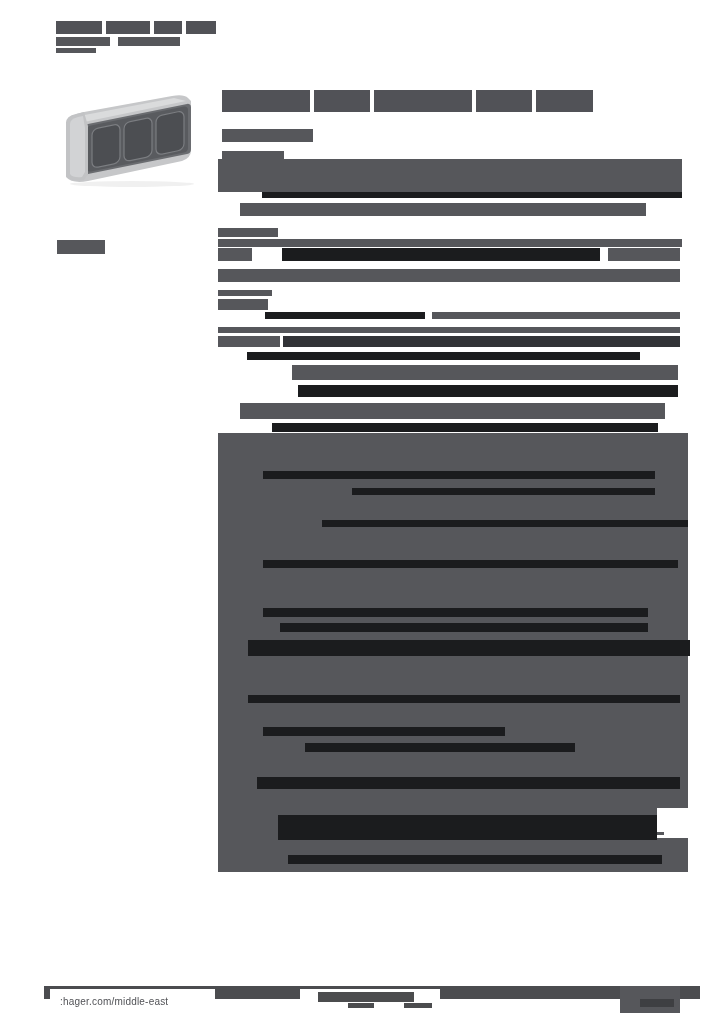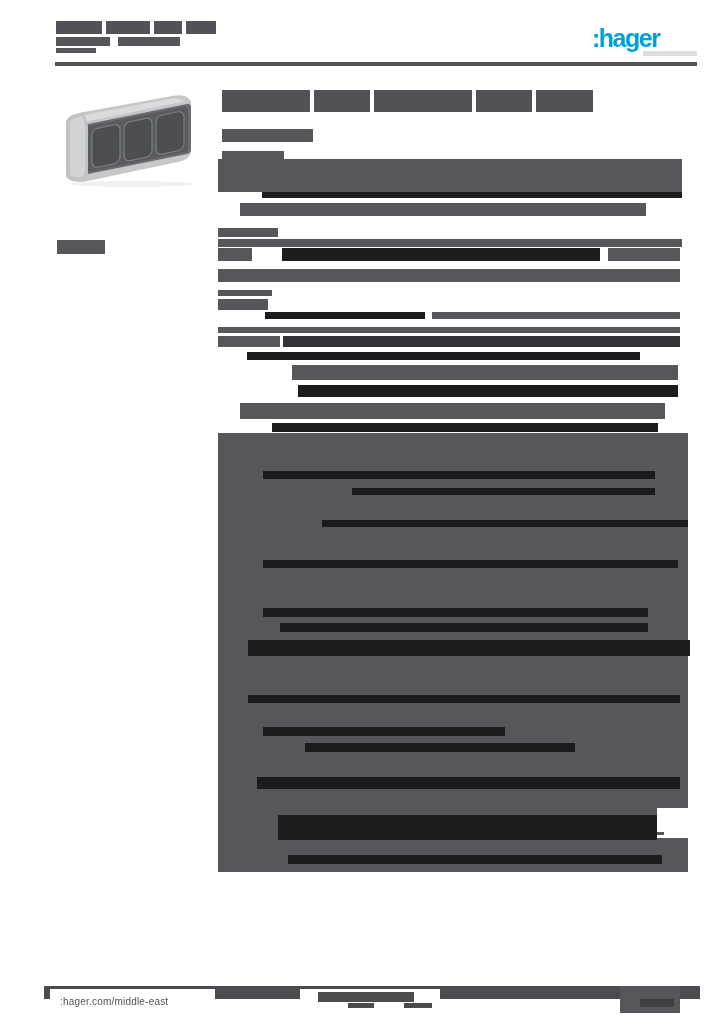--- a/index.html
+++ b/index.html
@@ -26,26 +26,20 @@
     font-size:10px;letter-spacing:0.2px;
   }
   .footer-right-box{position:absolute;left:620px;top:986px;width:60px;height:27px;}
   .footer-right-line{position:absolute;left:20px;top:13px;width:34px;height:8px;}
 </style>
 </head>
 <body>
 
 <div class="page">
 
-  <div class="abs" style="left:0;top:0;width:724px;height:80px;">
-    <div id="masthead"></div>
-    <div class="logo" style="color: rgb(0, 160, 221);">:hager</div>
-    <div class="logo-underline" style="background: rgb(220, 221, 223);"></div>
-    <div class="header-rule" style="background: rgb(81, 82, 86);"></div>
-  </div>
 
   <figure class="product-figure">
     <svg width="152" height="98" viewBox="0 0 152 98">
       <ellipse cx="78" cy="94" rx="62" ry="3" fill="#000000" opacity="0.06"></ellipse>
       <path d="M12,33 L14,29 Q20,24 30,22 L118,6 Q130,4 134,8 L137,11 L137,60 Q137,68 128,71 L34,91 Q18,94 12,87 Z" fill="#c6c7c9"></path>
       <path d="M20,27 L120,8 L132,11 L30,32 Z" fill="#dadbdc"></path>
       <g transform="skewY(-11.5)">
         <rect x="30" y="41" width="107" height="50" rx="4" fill="#6a6c70"></rect>
         <rect x="33" y="43" width="101" height="46" rx="4" fill="#595b5f"></rect>
         <rect x="38" y="47" width="28" height="39" rx="6" fill="#4c4e52" stroke="#7b7d81" stroke-width="1.2"></rect>

